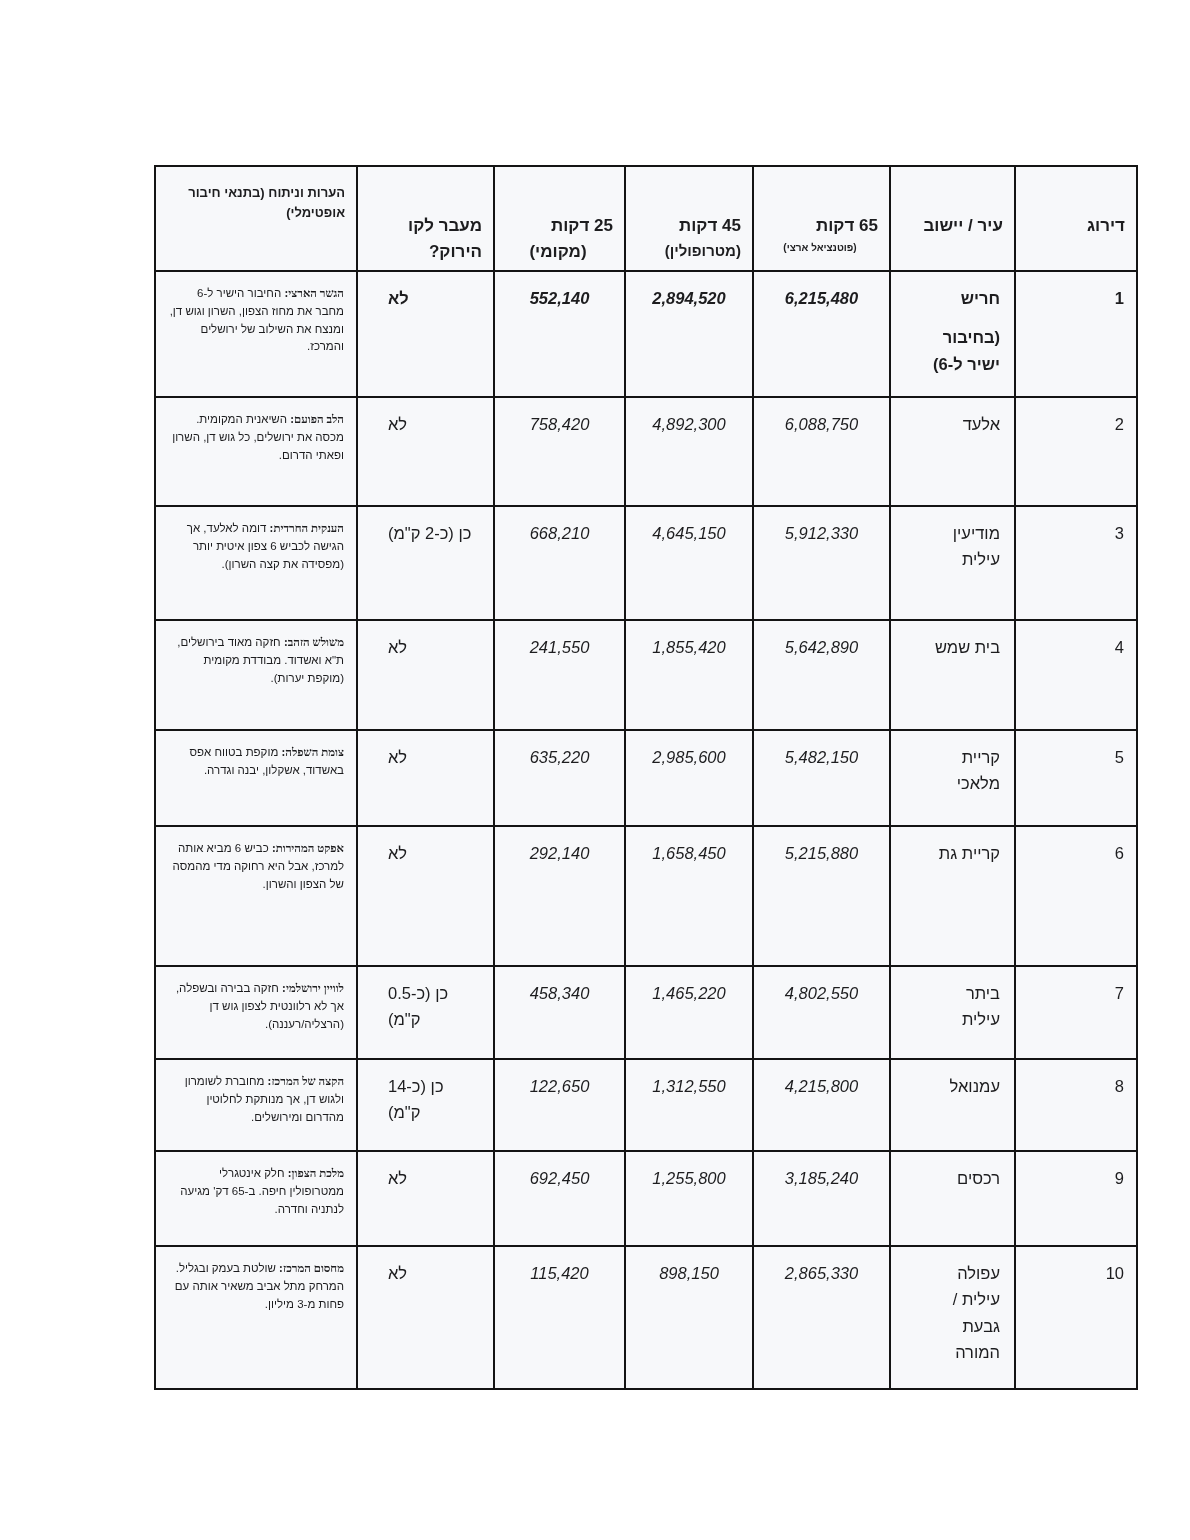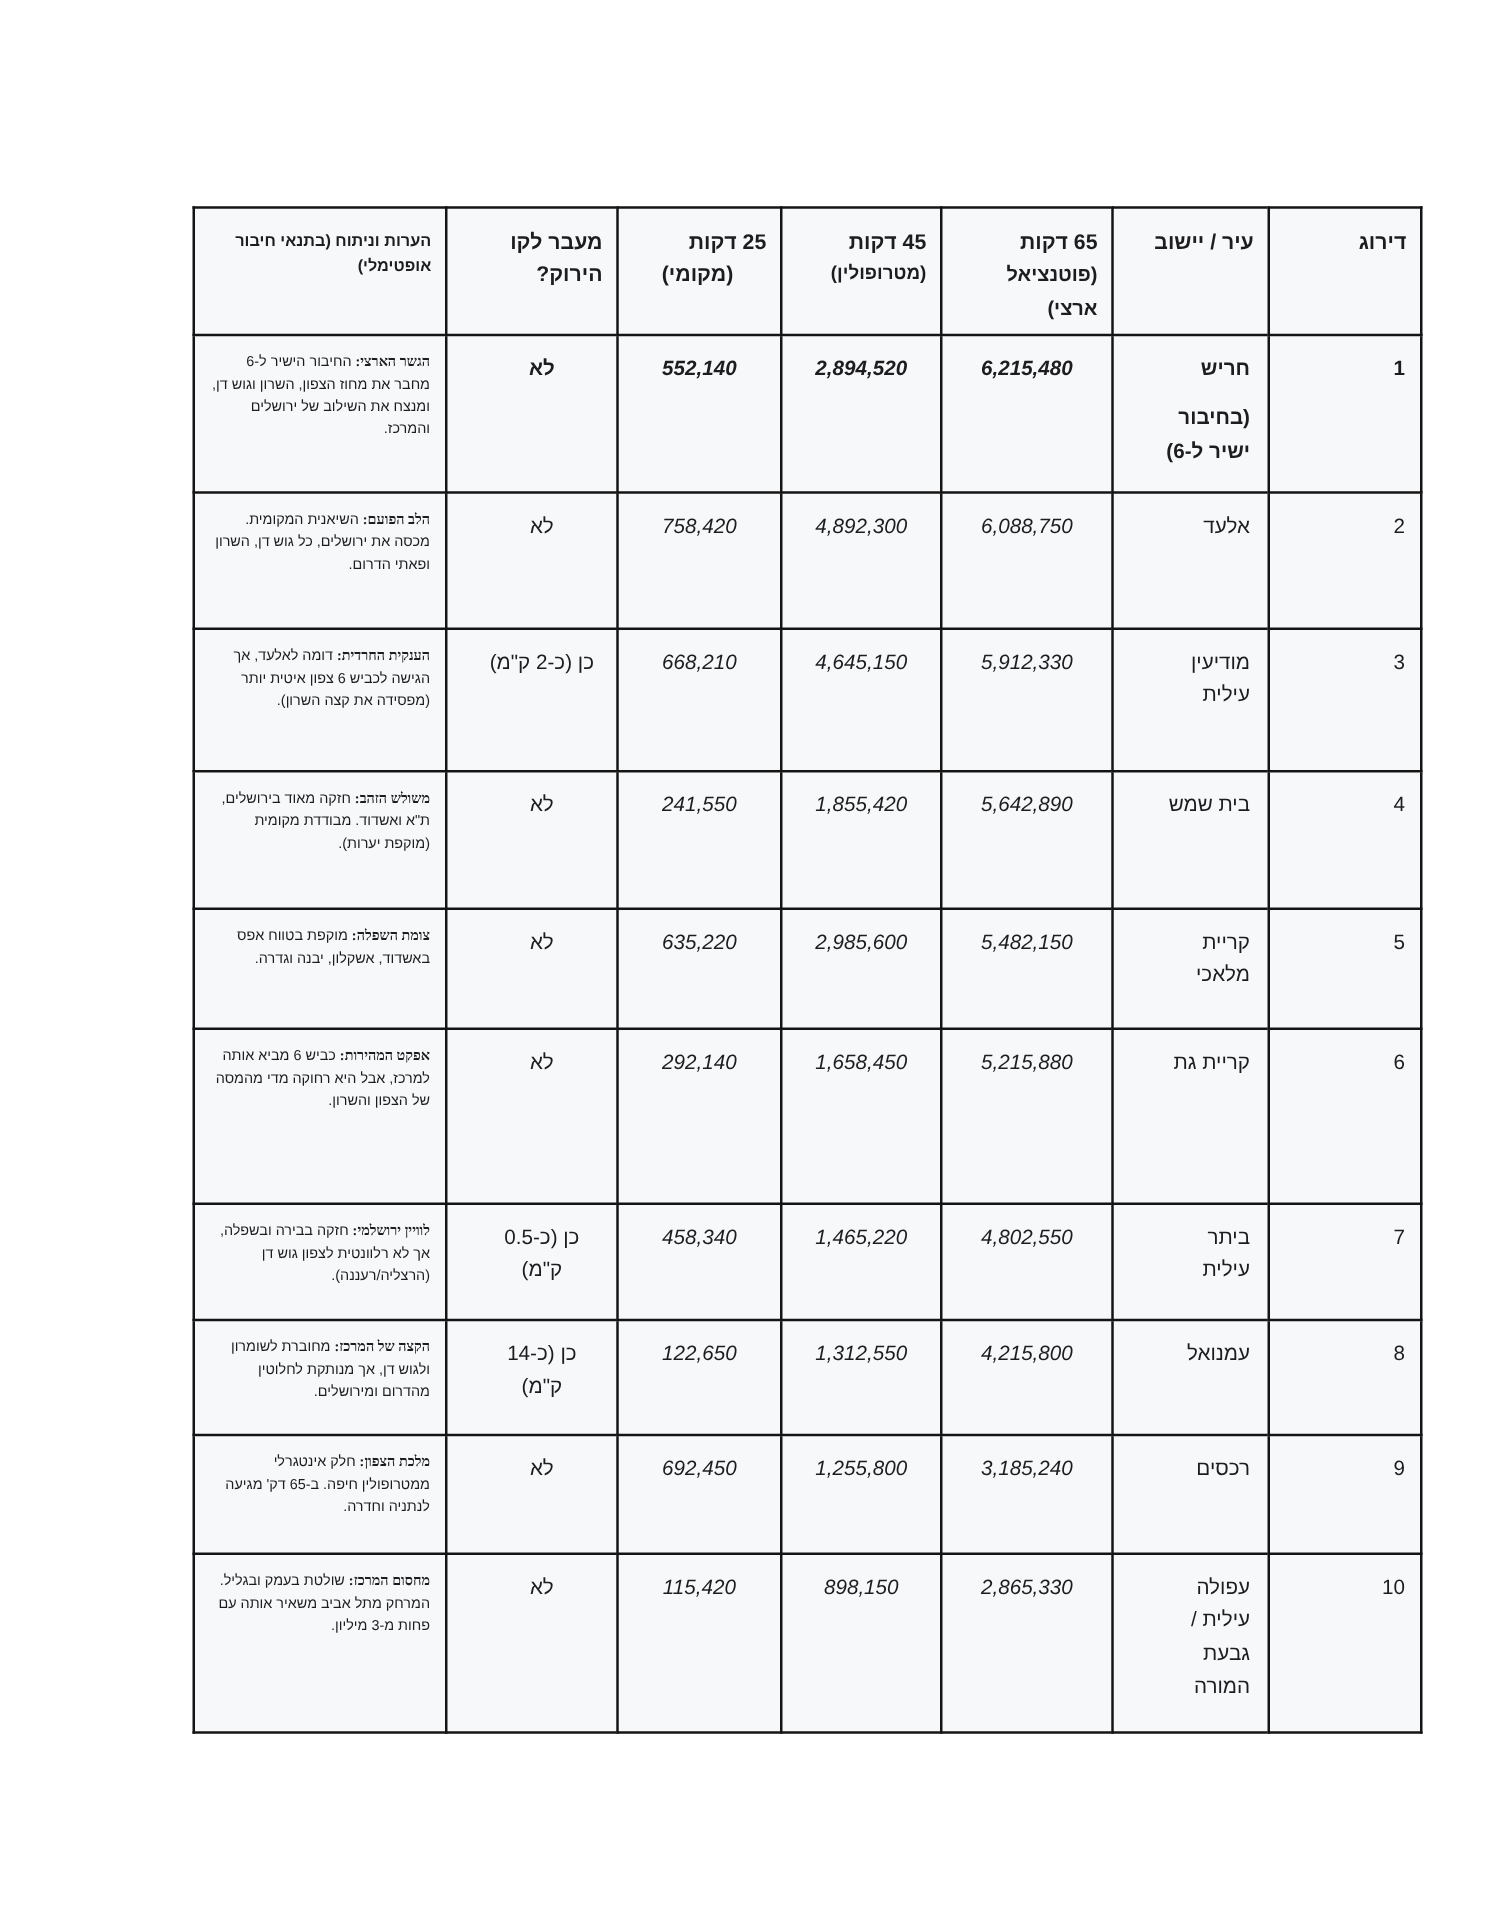--- a/index.html
+++ b/index.html
@@ -5,32 +5,32 @@
   html,body{margin:0;padding:0;background:#ffffff;width:1190px;height:1540px;
     font-family:"Liberation Sans","DejaVu Sans",sans-serif;color:#1d1d1f;}
   table{border-collapse:collapse;table-layout:fixed;width:982px;margin:165px 0 0 154px;}
   th,td{border:2px solid #141414;background:#f7f8fa;vertical-align:top;overflow:hidden;}
   
   thead tr{height:92px;}
   .r1{height:126px}.r2{height:109px}.r3{height:114px}.r4{height:110px}.r5{height:96px}
   .r6{height:140px}.r7{height:93px}.r8{height:92px}.r9{height:95px}.r10{height:143px}
   
   th{padding:14px 11px 6px 8px;text-align:right;font-weight:700;}
-  th .h-main{font-size:17px;line-height:1.5;}
+  th .h-main{font-size:17px;line-height:1.5;margin-top:32px;}
   th .h-sub17{font-size:17px;line-height:1.5;text-align:center;}
   th .h-sub15{font-size:15px;line-height:1.55;}
-  th .h-sub12{font-size:16px;line-height:1.7;}
+  th .h-sub12{font-size:10px;line-height:1.7;text-align:center;}
   th.notes-h{font-size:13px;line-height:1.5;padding-top:16px;text-align:right;}
   
   td{font-size:16.5px;line-height:1.6;}
   td.rank{padding:13px 12px 6px 6px;text-align:right;}
   td.city{padding:13px 14px 6px 34px;}
   td .city-sub{margin-top:13px;}
   td.num{padding:13px 4px 6px 4px;text-align:center;font-style:italic;}
-  td.green{padding:13px 14px 6px 30px;text-align:center;}
+  td.green{padding:13px 14px 6px 30px;text-align:left;}
   td.notes{padding:13px 12px 10px 10px;font-size:11.5px;line-height:1.55;text-align:right;}
   td.notes .lead{font-weight:700;font-family:Liberation Serif, serif;}
   tr.em td.rank,tr.em td.city,tr.em td.num,tr.em td.green{font-weight:700;}
 </style>
 </head>
 <body>
 
 <table dir="rtl">
   <colgroup>
     <col style="width:122px">

